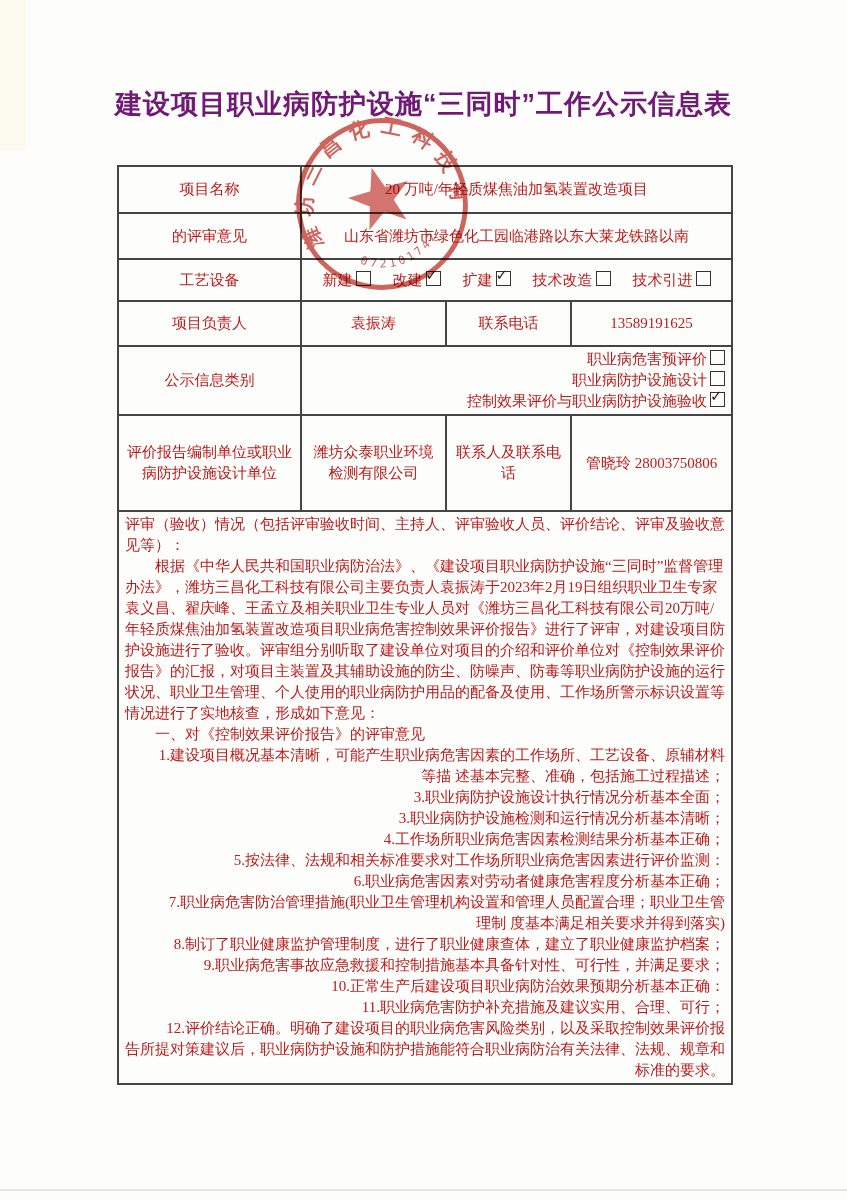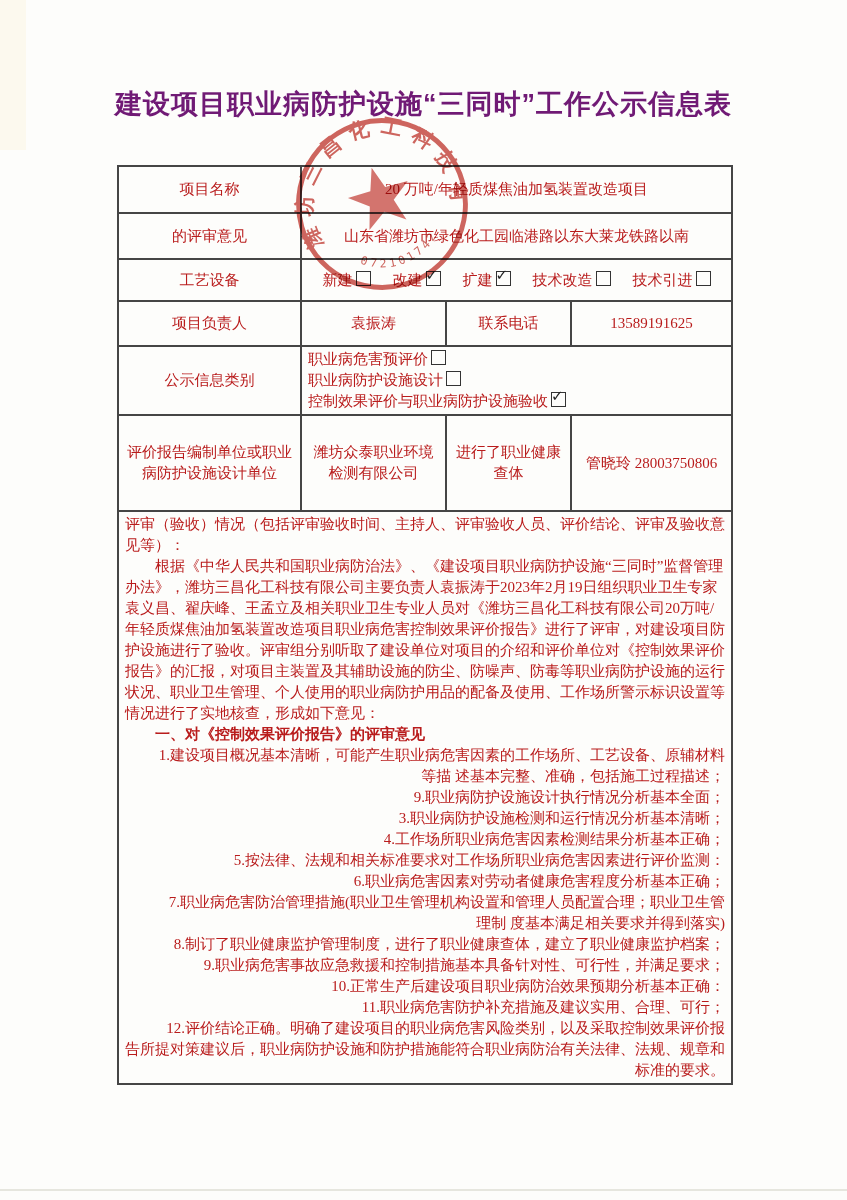--- a/index.html
+++ b/index.html
@@ -32,29 +32,29 @@
   .cbitem{white-space:nowrap;}
   .cb{
     display:inline-block;width:13px;height:13px;border:1.6px solid #333;
     margin-left:3px;position:relative;vertical-align:-1px;background:transparent;
   }
   .cb[data-checked="true"]::after{
     content:"\2713";position:absolute;left:-1px;top:-7px;
     font-size:15px;font-weight:bold;color:#222;
     font-family:"DejaVu Sans",sans-serif;
   }
-  .info-opts{text-align:left;padding-left:8px;}
+  .info-opts{text-align:right;padding-left:8px;}
   .info-opts .cbitem{display:block;line-height:21px;}
   td.review{
     vertical-align:top;padding:6px 9px;font-size:16px;line-height:21.5px;text-align:left;
   }
   td.review p{margin:0;}
   .rv-head{font-weight:normal;}
   .para{text-indent:2em;}
-  .sec{font-weight:bold;text-indent:2em;}
+  .sec{font-weight:normal;text-indent:2em;}
   .item{text-indent:2em;text-align:right;}
   .seal{
     position:absolute;left:292px;top:114px;width:180px;height:180px;
     opacity:.82;mix-blend-mode:multiply;pointer-events:none;
   }
 </style>
 </head>
 <body>
 
 <div class="page">
@@ -107,31 +107,31 @@
       <td colspan="3" class="info-opts">
         <span class="cbitem"><span>职业病危害预评价</span><span class="cb" data-checked="false"></span></span>
         <span class="cbitem"><span>职业病防护设施设计</span><span class="cb" data-checked="false"></span></span>
         <span class="cbitem"><span>控制效果评价与职业病防护设施验收</span><span class="cb" data-checked="true"></span></span>
       </td>
     </tr>
 
     <tr class="h6">
       <td class="lbl">评价报告编制单位或职业病防护设施设计单位</td>
       <td class="ctr">潍坊众泰职业环境检测有限公司</td>
-      <td class="ctr">进行了职业健康查体</td>
+      <td class="ctr">联系人及联系电话</td>
       <td class="ctr nowrap">管晓玲 28003750806</td>
     </tr>
 
     <tr>
       <td colspan="4" class="review">
         <p class="rv-head">评审（验收）情况（包括评审验收时间、主持人、评审验收人员、评价结论、评审及验收意见等）：</p>
         <p class="para">根据《中华人民共和国职业病防治法》、《建设项目职业病防护设施“三同时”监督管理办法》，潍坊三昌化工科技有限公司主要负责人袁振涛于2023年2月19日组织职业卫生专家袁义昌、翟庆峰、王孟立及相关职业卫生专业人员对《潍坊三昌化工科技有限公司20万吨/年轻质煤焦油加氢装置改造项目职业病危害控制效果评价报告》进行了评审，对建设项目防护设施进行了验收。评审组分别听取了建设单位对项目的介绍和评价单位对《控制效果评价报告》的汇报，对项目主装置及其辅助设施的防尘、防噪声、防毒等职业病防护设施的运行状况、职业卫生管理、个人使用的职业病防护用品的配备及使用、工作场所警示标识设置等情况进行了实地核查，形成如下意见：</p>
         <p class="sec">一、对《控制效果评价报告》的评审意见</p>
         <p class="item">1.建设项目概况基本清晰，可能产生职业病危害因素的工作场所、工艺设备、原辅材料等描 述基本完整、准确，包括施工过程描述；</p>
-        <p class="item">9.职业病防护设施设计执行情况分析基本全面；</p>
+        <p class="item">3.职业病防护设施设计执行情况分析基本全面；</p>
         <p class="item">3.职业病防护设施检测和运行情况分析基本清晰；</p>
         <p class="item">4.工作场所职业病危害因素检测结果分析基本正确；</p>
         <p class="item">5.按法律、法规和相关标准要求对工作场所职业病危害因素进行评价监测：</p>
         <p class="item">6.职业病危害因素对劳动者健康危害程度分析基本正确；</p>
         <p class="item">7.职业病危害防治管理措施(职业卫生管理机构设置和管理人员配置合理；职业卫生管理制 度基本满足相关要求并得到落实)</p>
         <p class="item">8.制订了职业健康监护管理制度，进行了职业健康查体，建立了职业健康监护档案；</p>
         <p class="item">9.职业病危害事故应急救援和控制措施基本具备针对性、可行性，并满足要求；</p>
         <p class="item">10.正常生产后建设项目职业病防治效果预期分析基本正确：</p>
         <p class="item">11.职业病危害防护补充措施及建议实用、合理、可行；</p>
         <p class="item">12.评价结论正确。明确了建设项目的职业病危害风险类别，以及采取控制效果评价报告所提对策建议后，职业病防护设施和防护措施能符合职业病防治有关法律、法规、规章和标准的要求。</p>

